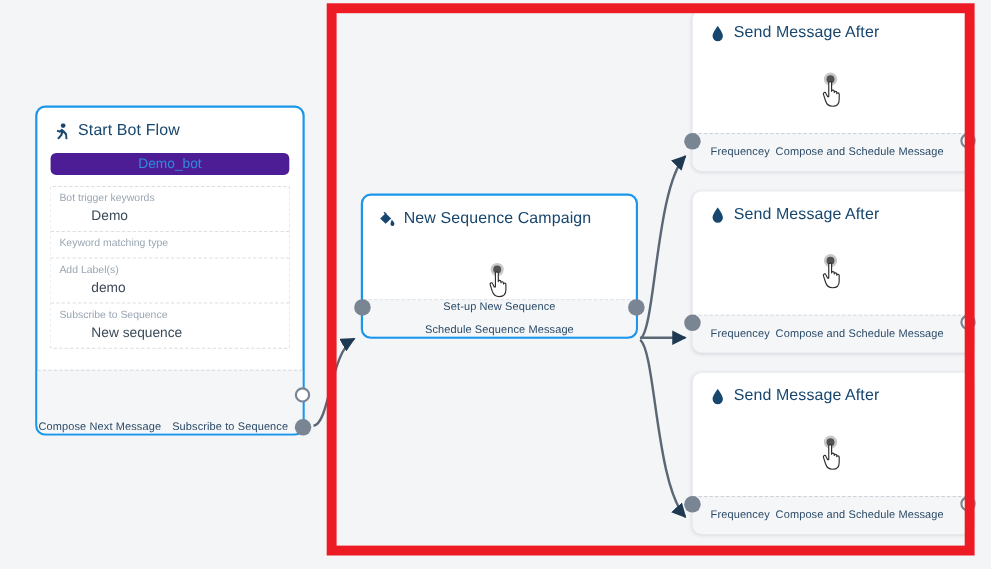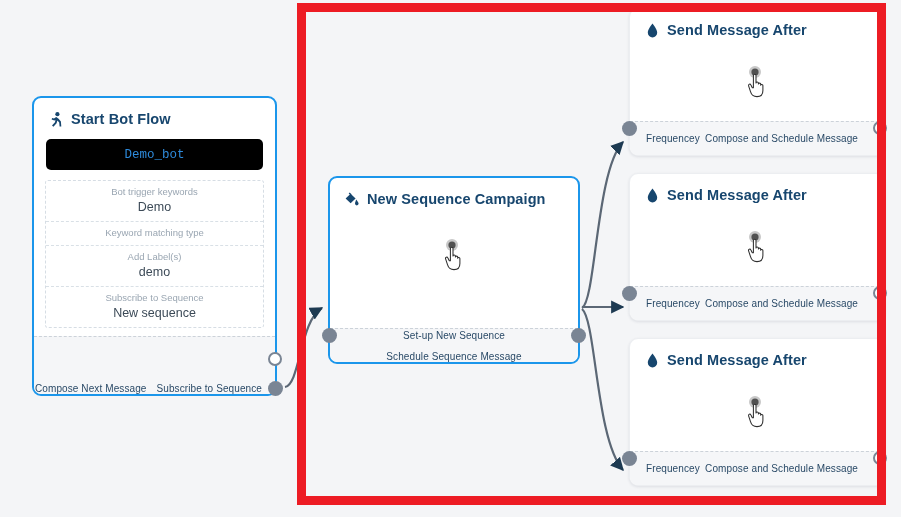--- a/index.html
+++ b/index.html
@@ -47,34 +47,33 @@
   
   .node {
     position: absolute;
     background: #ffffff;
     border-radius: 9px;
     box-sizing: border-box;
     z-index: 10;
   }
   .node.selected {
     border: 2px solid #1b96eb;
-    text-align: center;
   }
   .node.plain {
     border: 1px solid #eceef1;
     box-shadow: 0 1px 3px rgba(16,30,54,0.10);
   }
 
   .node-title {
     display: flex;
     align-items: center;
     gap: 7px;
     padding: 13px 0 0 14px;
     font-size: 14.5px;
-    font-weight: 700;
+    font-weight: 400;
     color: #17466e;
     letter-spacing: 0.1px;
   }
   .node-title .ttxt { line-height: 1; }
 
   .node-icon {
     width: 16px;
     height: 16px;
     display: inline-flex;
     align-items: center;
@@ -122,65 +121,65 @@
 
   
   #start-node {
     left: 32px;
     top: 96px;
     width: 245px;
     height: 300px;
   }
   .bot-pill {
     margin: 12px 12px 0 12px;
-    height: 31px;
-    background: #000000;
+    height: 20px;
+    background: #4c1d95;
     border-radius: 5px;
     display: flex;
     align-items: center;
     justify-content: center;
     font-size: 12.5px;
     color: #2e8bdc;
-    font-family: Liberation Mono, monospace;
   }
   .field-list {
     margin: 10px 11px 0 11px;
     border: 1px dashed #d6dde4;
     border-radius: 3px;
   }
   .field {
     padding: 4px 8px 5px 8px;
     border-bottom: 1px dashed #d9e0e6;
   }
   .field:last-child { border-bottom: none; }
   .field-label {
     font-size: 9.5px;
     color: #9aa6b2;
     line-height: 14px;
   }
   .field-value {
     font-size: 12.5px;
     color: #3c4a57;
     line-height: 17px;
+    margin-left: 29px;
   }
   #start-node .node-footer {
     height: 58px;
     flex-direction: row;
     align-items: flex-end;
     justify-content: center;
     padding-right: 12px;
     gap: 10px;
   }
 
   
   #seq-node {
     left: 328px;
     top: 176px;
     width: 252px;
-    height: 188px;
+    height: 132px;
   }
   #seq-node .node-footer {
     justify-content: center;
     gap: 10px;
     padding: 0 12px;
     flex-direction: column;
   }
 
   
   .msg-node {

